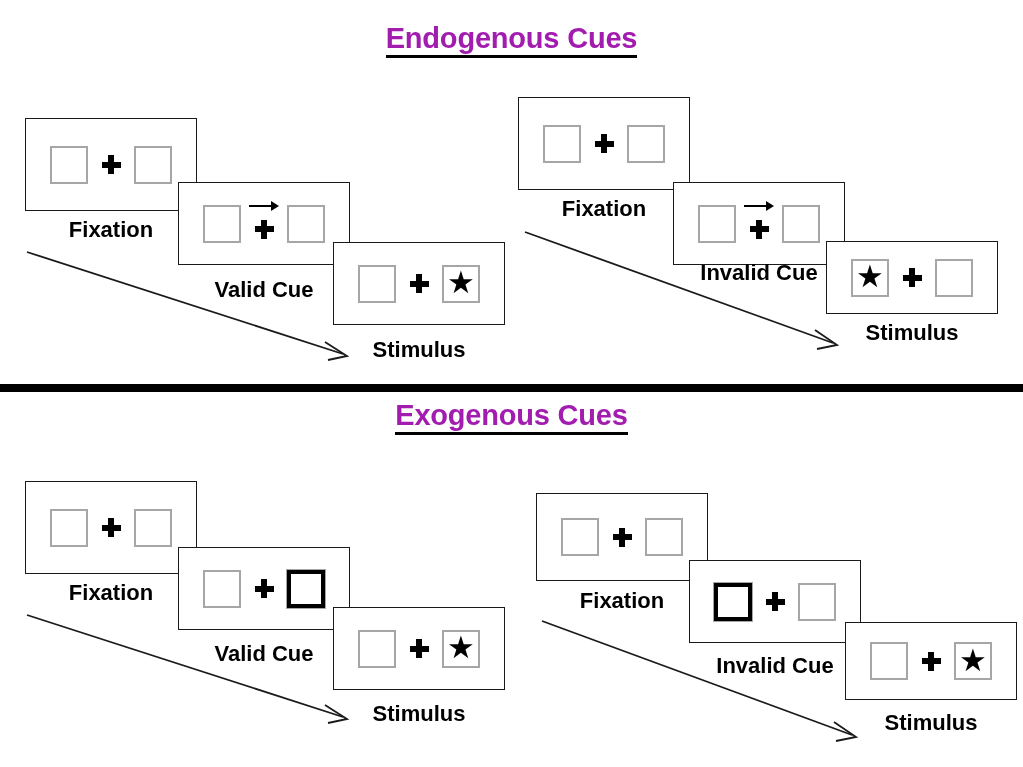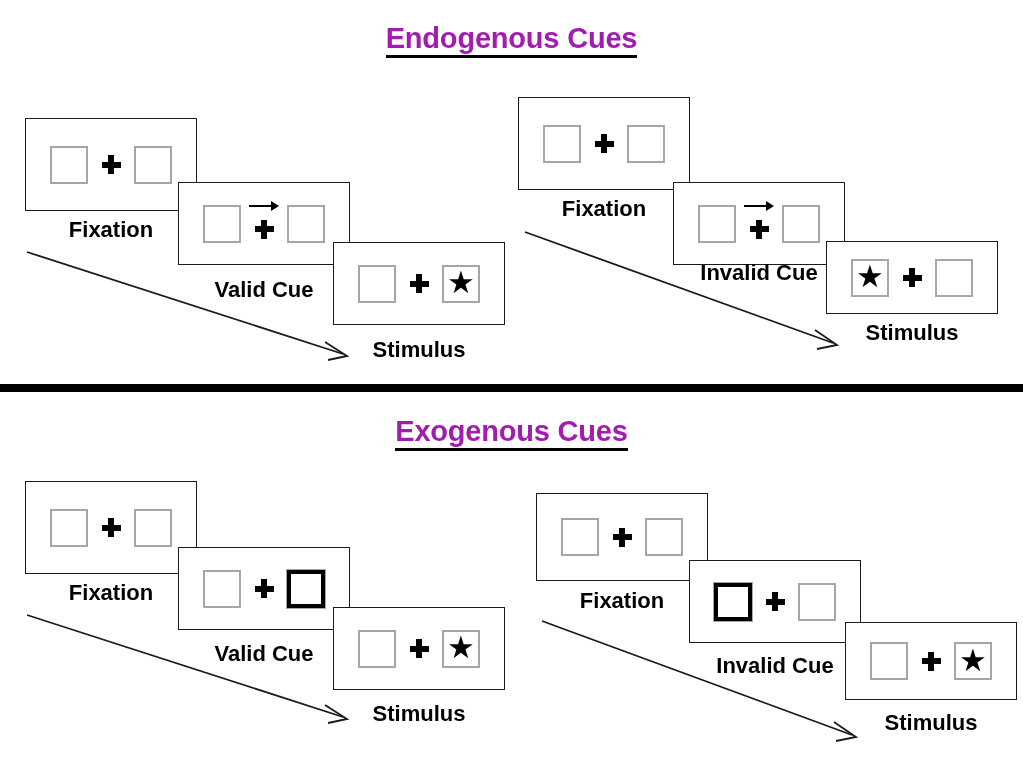--- a/index.html
+++ b/index.html
@@ -21,21 +21,21 @@
     font-size: 29px;
     font-weight: bold;
     color: #a21caf;
     letter-spacing: -0.2px;
   }
   .section-title span {
     border-bottom: 3px solid #000;
     padding-bottom: 1px;
   }
   #title-endogenous { top: 22px; left: 0; }
-  #title-exogenous  { top: 415px; left: 0; }
+  #title-exogenous  { top: 399px; left: 0; }
 
   
   #divider {
     position: absolute;
     left: 0; top: 384px;
     width: 1023px; height: 8px;
     background: #000;
   }
 
   

